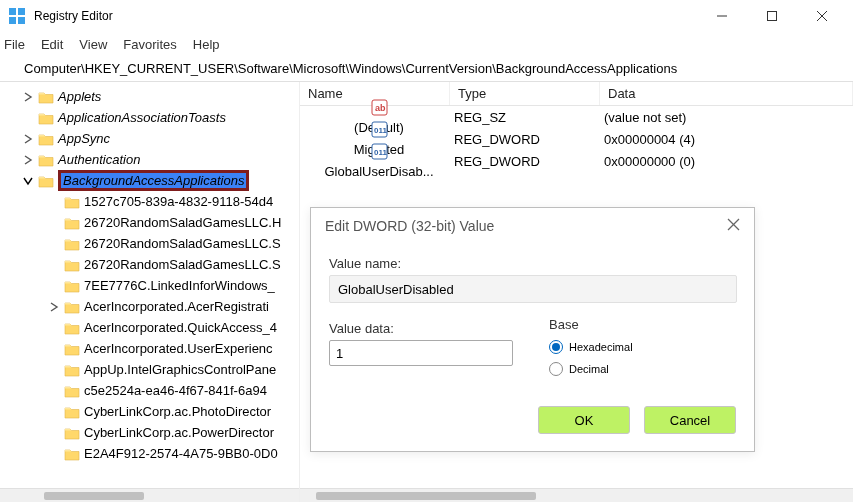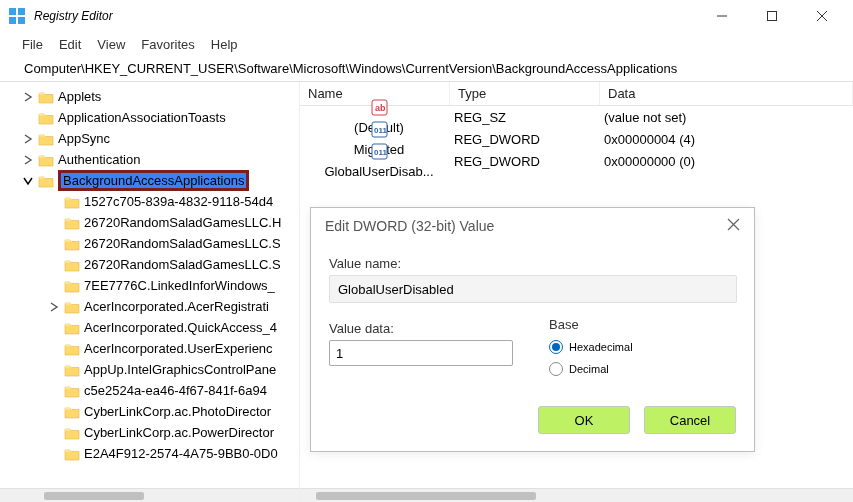--- a/index.html
+++ b/index.html
@@ -1,28 +1,28 @@
 <!DOCTYPE html>
 <html><head>
 <meta charset="utf-8">
 <style>
   * { box-sizing: border-box; font-family: "Segoe UI", Tahoma, sans-serif; }
   body { margin: 0; width: 853px; height: 502px; background: #fff; color: #000; font-size: 13px; overflow: hidden; }
-  .title-bar { height: 32px; display: flex; align-items: center; padding: 0 8px; border-bottom: 1px solid #fff; font-style: italic; }
+  .title-bar { height: 32px; display: flex; align-items: center; padding: 0 8px; border-bottom: 1px solid #fff; }
   .title-bar .app-icon { width: 18px; height: 18px; margin-right: 8px; display: inline-flex; align-items: center; justify-content: center; }
   .title-bar .title { font-size: 12px; color: #000; }
   .win-btns { margin-left: auto; display: flex; gap: 36px; padding-right: 16px; }
   .win-btn { width: 14px; height: 14px; display: flex; align-items: center; justify-content: center; color: #333; }
-  .menu-bar { height: 24px; display: flex; align-items: center; padding: 0 22px; gap: 16px; font-size: 13px; }
+  .menu-bar { height: 24px; display: flex; align-items: center; padding: 0 4px; gap: 16px; font-size: 13px; }
   .menu-item { color: #333; }
   .addr-bar { height: 26px; padding: 2px 24px; font-size: 13px; display: flex; align-items: center; border-bottom: 1px solid #e0e0e0; }
   .main { display: flex; height: calc(502px - 32px - 24px - 26px); }
   .tree-pane { width: 300px; border-right: 1px solid #eee; overflow: hidden; padding: 4px 0 0 8px; position: relative; }
   .tree-item { height: 21px; display: flex; align-items: center; gap: 4px; white-space: nowrap; }
-  .tree-item.d1 { padding-left: 14px; }
+  .tree-item.d1 { padding-left: 14px; font-style: italic; }
   .tree-item.d2 { padding-left: 40px; }
   .chev { width: 12px; height: 12px; display: inline-flex; align-items: center; justify-content: center; color: #555; }
   .chev.spacer { visibility: hidden; }
   .folder { width: 16px; height: 14px; display: inline-block; }
   .label { font-size: 13px; }
   .label.sel { background: #3b82f6; border: 3px solid #7f1d1d; padding: 0 2px; border-radius: 0; }
   .scrollbar-h { position: absolute; bottom: 0; left: 0; right: 0; height: 14px; background: #f0f0f0; border-top: 1px solid #e0e0e0; display: flex; align-items: center; padding: 0 14px; }
   .scroll-thumb { width: 100px; height: 8px; background: #c0c0c0; border-radius: 2px; margin-left: 30px; }
   .list-pane { flex: 1; position: relative; }
   .list-hdr { height: 24px; display: flex; border-bottom: 1px solid #e5e5e5; }

